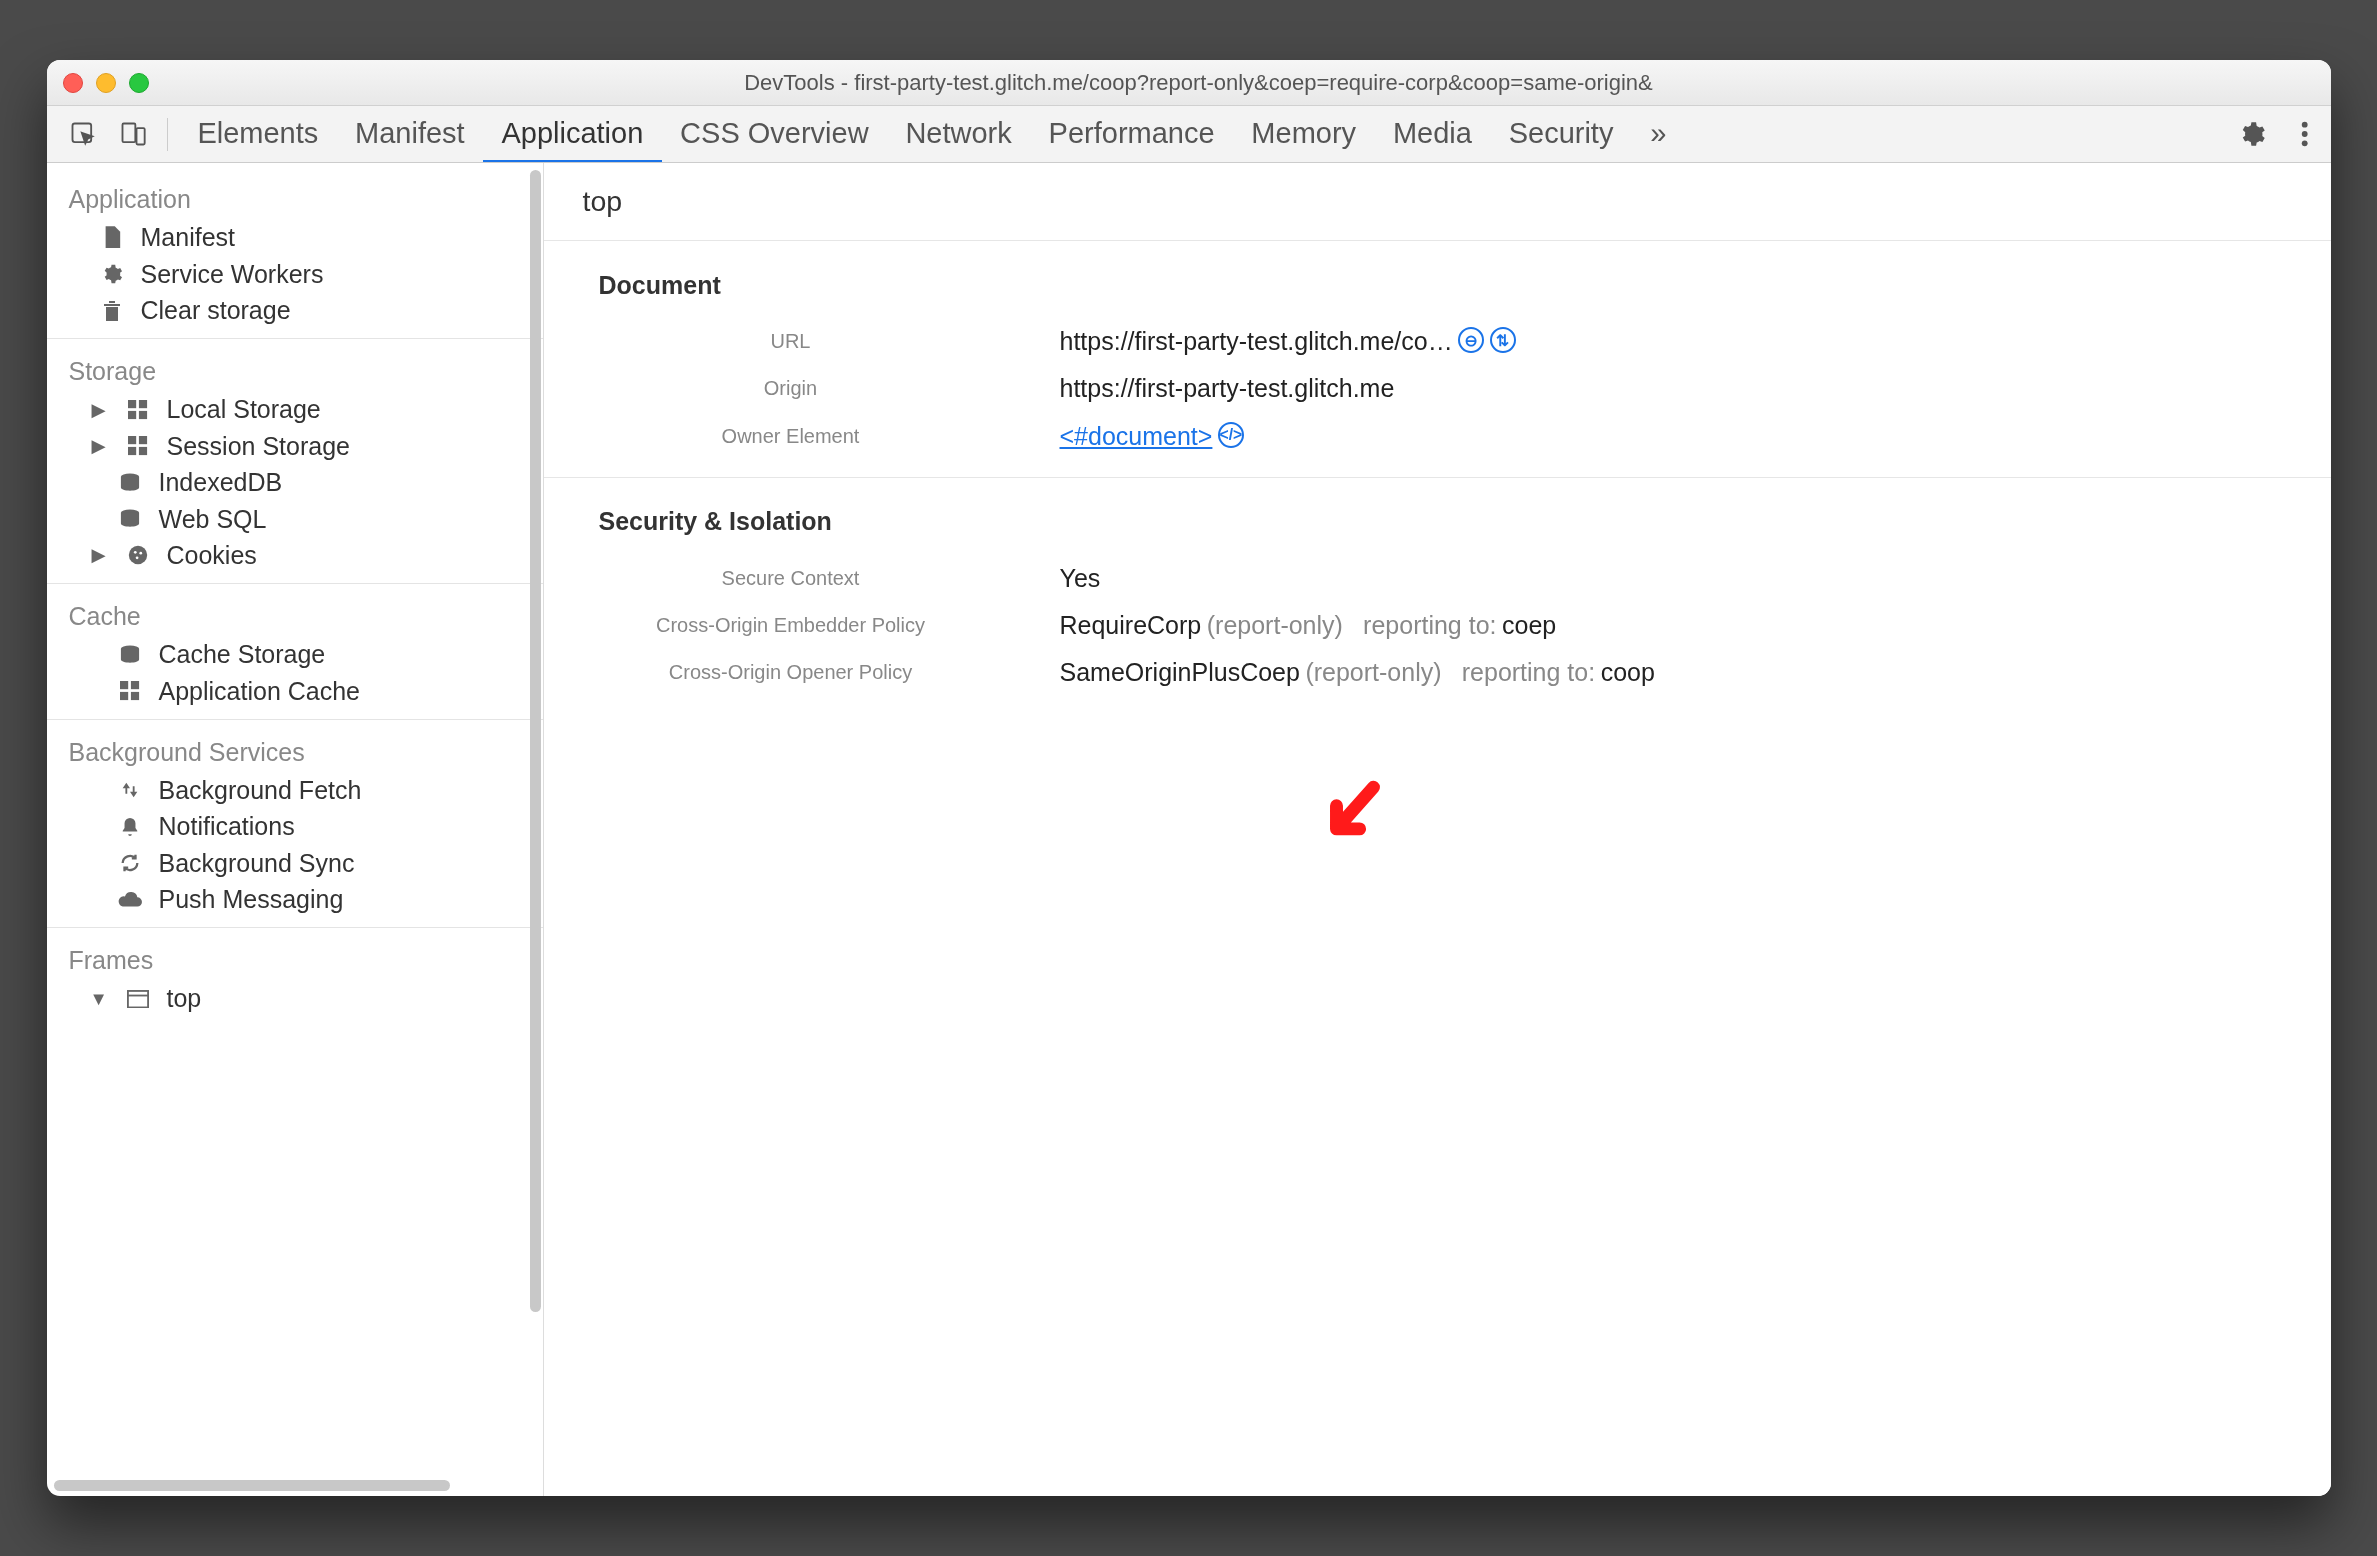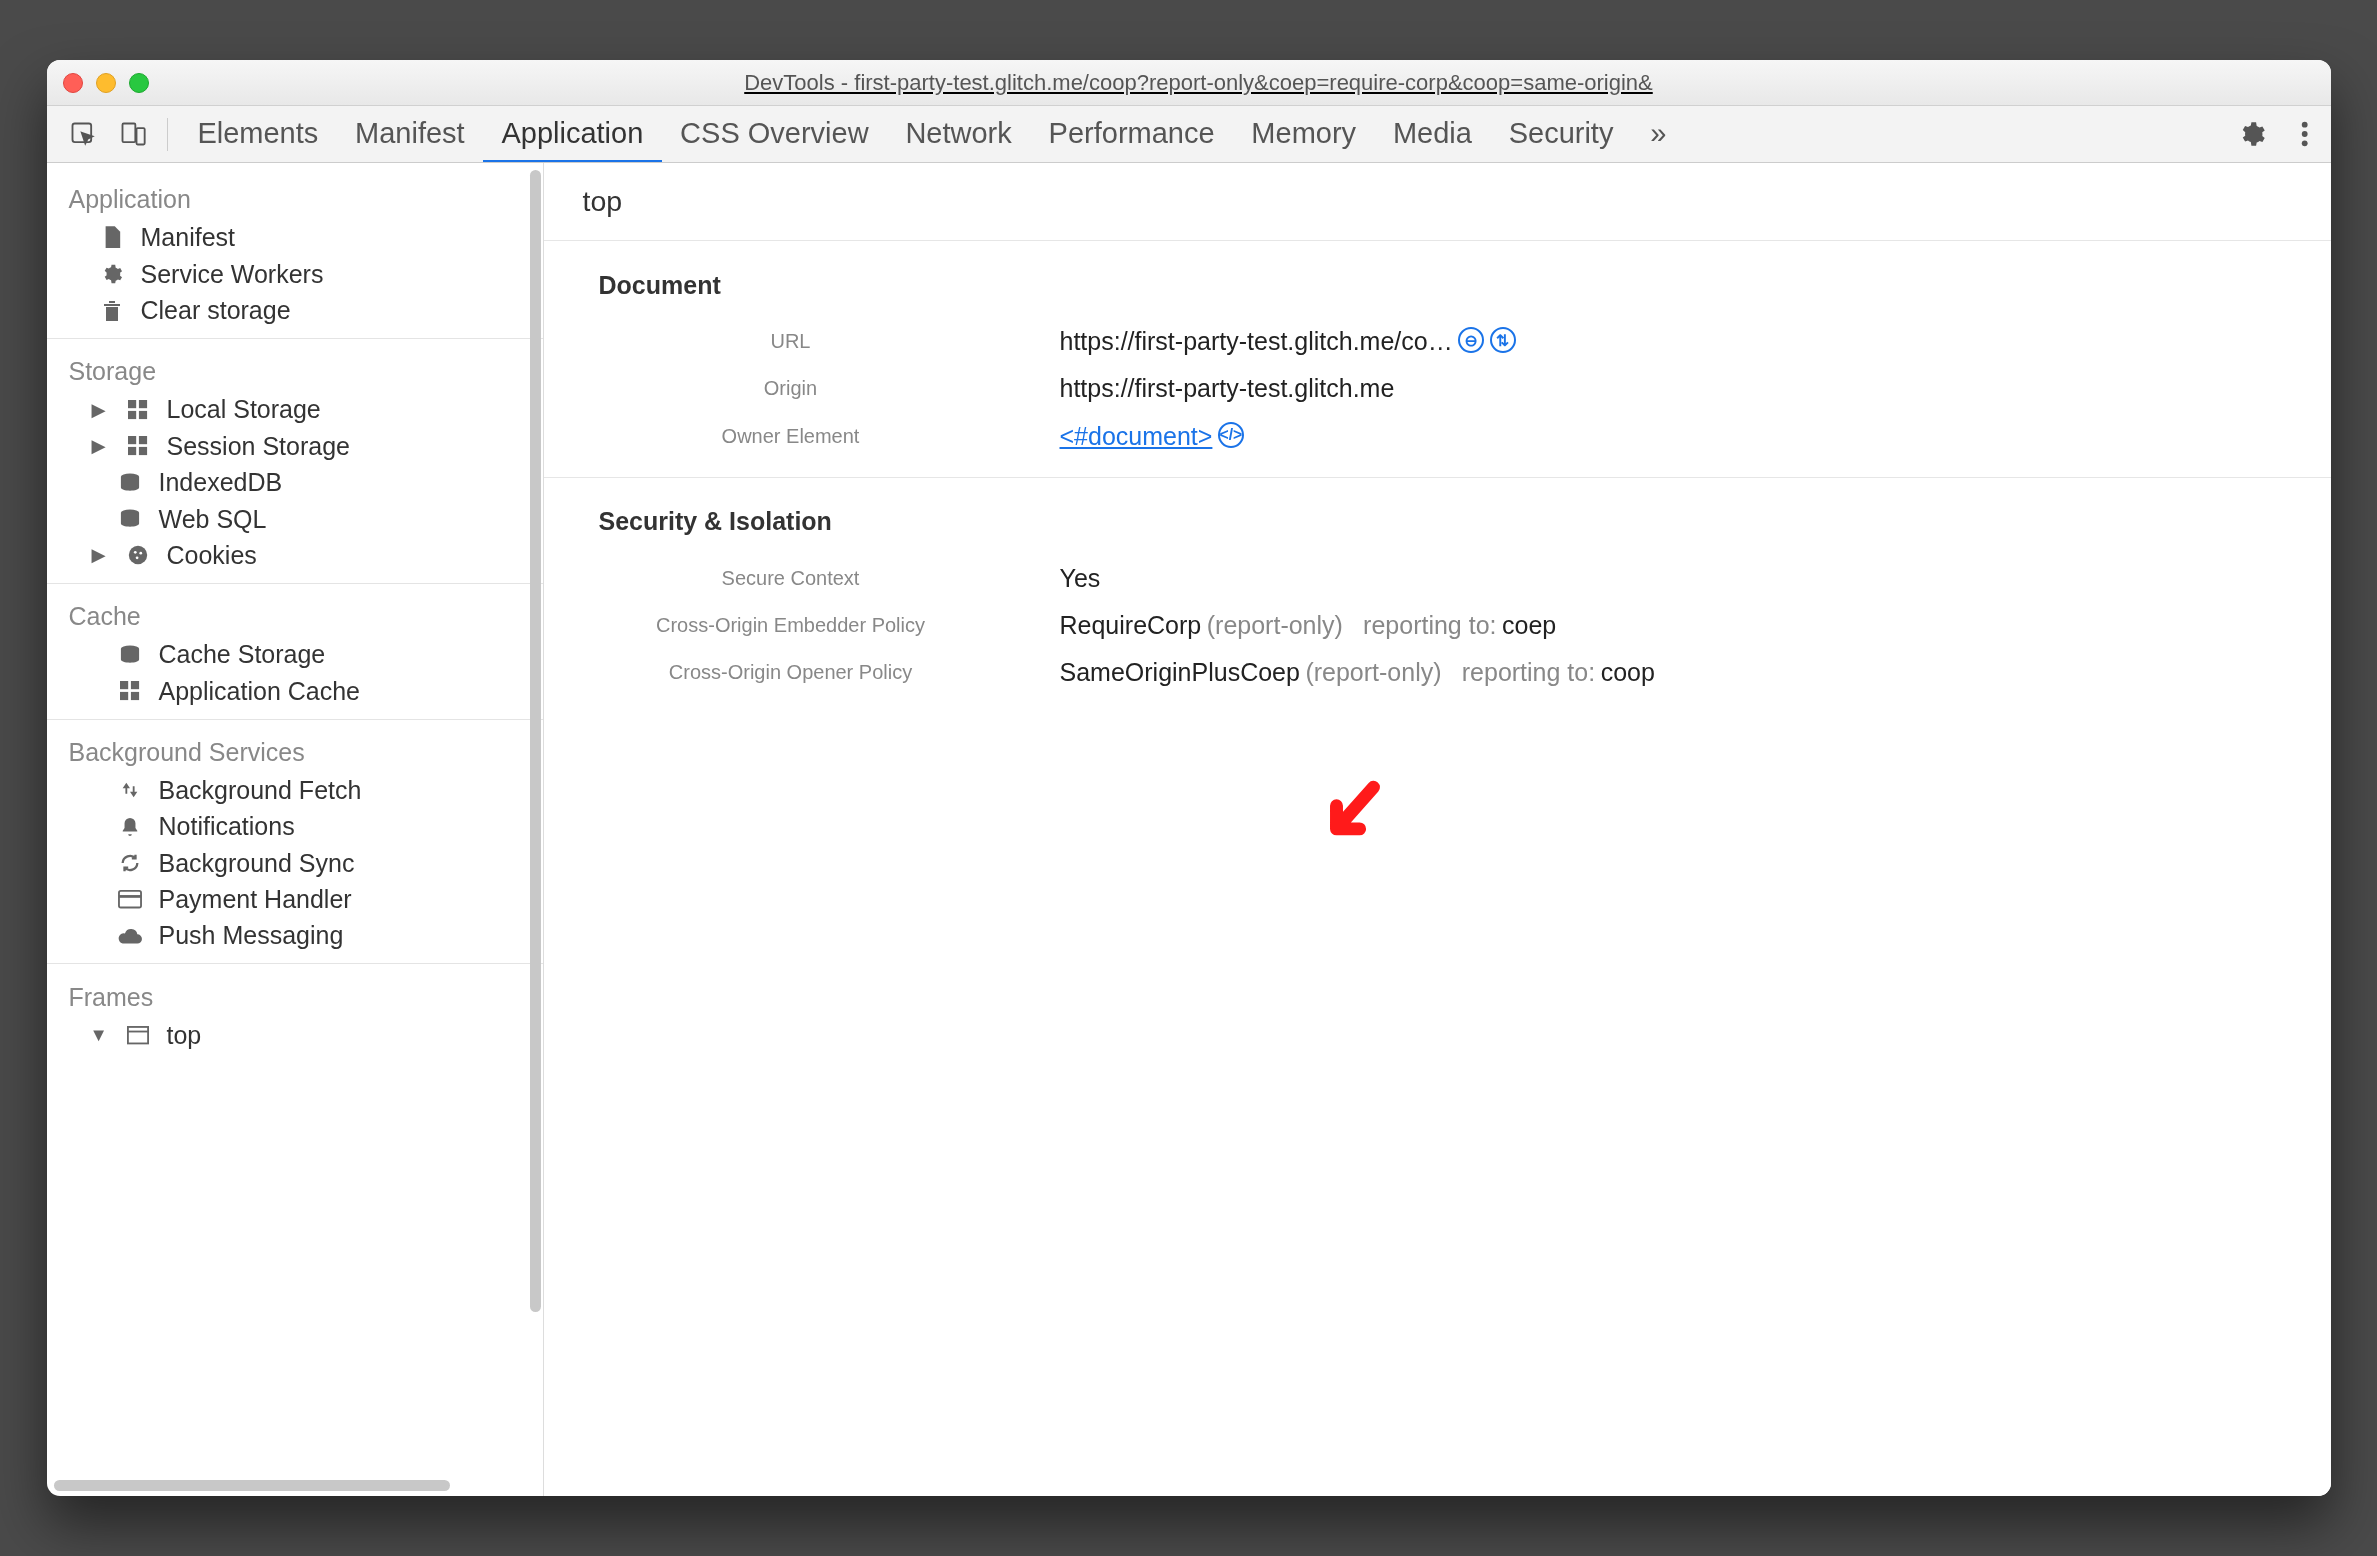--- a/index.html
+++ b/index.html
@@ -1,18 +1,18 @@
 <!DOCTYPE html>
 <html style="font-size:14.7px"><head>
 <meta charset="utf-8">
 <style>
 * { margin: 0; padding: 0; box-sizing: border-box; }
 body { font-family: -apple-system, BlinkMacSystemFont, "Segoe UI", Helvetica, Arial, sans-serif; background: #4a4a4a; width: 2377px; height: 1556px; display: flex; align-items: center; justify-content: center; }
 .window { width: 2284px; height: 1436px; background: #fff; border-radius: 13px; box-shadow: 0 28px 55px rgba(0,0,0,0.5); overflow: hidden; display: flex; flex-direction: column; position: relative; }
-.titlebar { height: 46px; background: linear-gradient(#f6f6f6,#e8e8e8); border-bottom: 0.9px solid #d0d0d0; display: flex; align-items: center; padding: 0 16.6px; flex-shrink: 0; text-decoration: underline; }
+.titlebar { height: 46px; background: linear-gradient(#f6f6f6,#e8e8e8); border-bottom: 0.9px solid #d0d0d0; display: flex; align-items: center; padding: 0 16.6px; flex-shrink: 0; }
 .traffic { display: flex; gap: 13px; }
 .dot { width: 20px; height: 20px; border-radius: 50%; }
 .dot.red { background: #ff5f57; border: 0.9px solid #e04640; }
 .dot.yellow { background: #febc2e; border: 0.9px solid #dfa023; }
 .dot.green { background: #28c840; border: 0.9px solid #1ea830; }
 .title { flex: 1; text-align: center; font-size: 22px; color: #555; font-weight: 400; }
 .toolbar { height: 57px; background: #f3f3f3; border-bottom: 0.9px solid #ccc; display: flex; align-items: center; padding: 0 13px; gap: 3.7px; flex-shrink: 0; }
 .tb-btn { padding: 7.4px 9.2px; color: #555; display: flex; align-items: center; justify-content: center; }
 .tb-sep { width: 0.9px; height: 33px; background: #ccc; margin: 0 7.4px; }
 .tabs { display: flex; height: 100%; flex: 1; }
@@ -235,29 +235,20 @@
             <span class="icon">
               <svg width="22" height="22" viewBox="0 0 24 24" fill="none" stroke="#666" stroke-width="2.5">
                 <path d="M4 12a8 8 0 0114-5M20 12a8 8 0 01-14 5"></path>
                 <path d="M18 3v4h-4M6 21v-4h4" fill="#666"></path>
               </svg>
             </span>
             <span>Background Sync</span>
           </div>
         <div class="sb-item" style="padding-left:70px">
             <span class="icon">
-              <svg width="24" height="18.4" viewBox="0 0 26 20" fill="none" stroke="#666" stroke-width="2">
-                <rect x="1" y="1" width="24" height="18" rx="2"></rect>
-                <line x1="1" y1="7" x2="25" y2="7" stroke-width="3"></line>
-              </svg>
-            </span>
-            <span>Payment Handler</span>
-          </div>
-        <div class="sb-item" style="padding-left:70px">
-            <span class="icon">
               <svg width="26" height="18.4" viewBox="0 0 28 20" fill="#666">
                 <path d="M22 18a5 5 0 000-10 7 7 0 00-13.5-1A5 5 0 006 18z"></path>
               </svg>
             </span>
             <span>Push Messaging</span>
           </div>
 
         <div class="sb-divider"></div>
         <div class="sb-section-title">Frames</div>
         <div class="sb-item nested">

